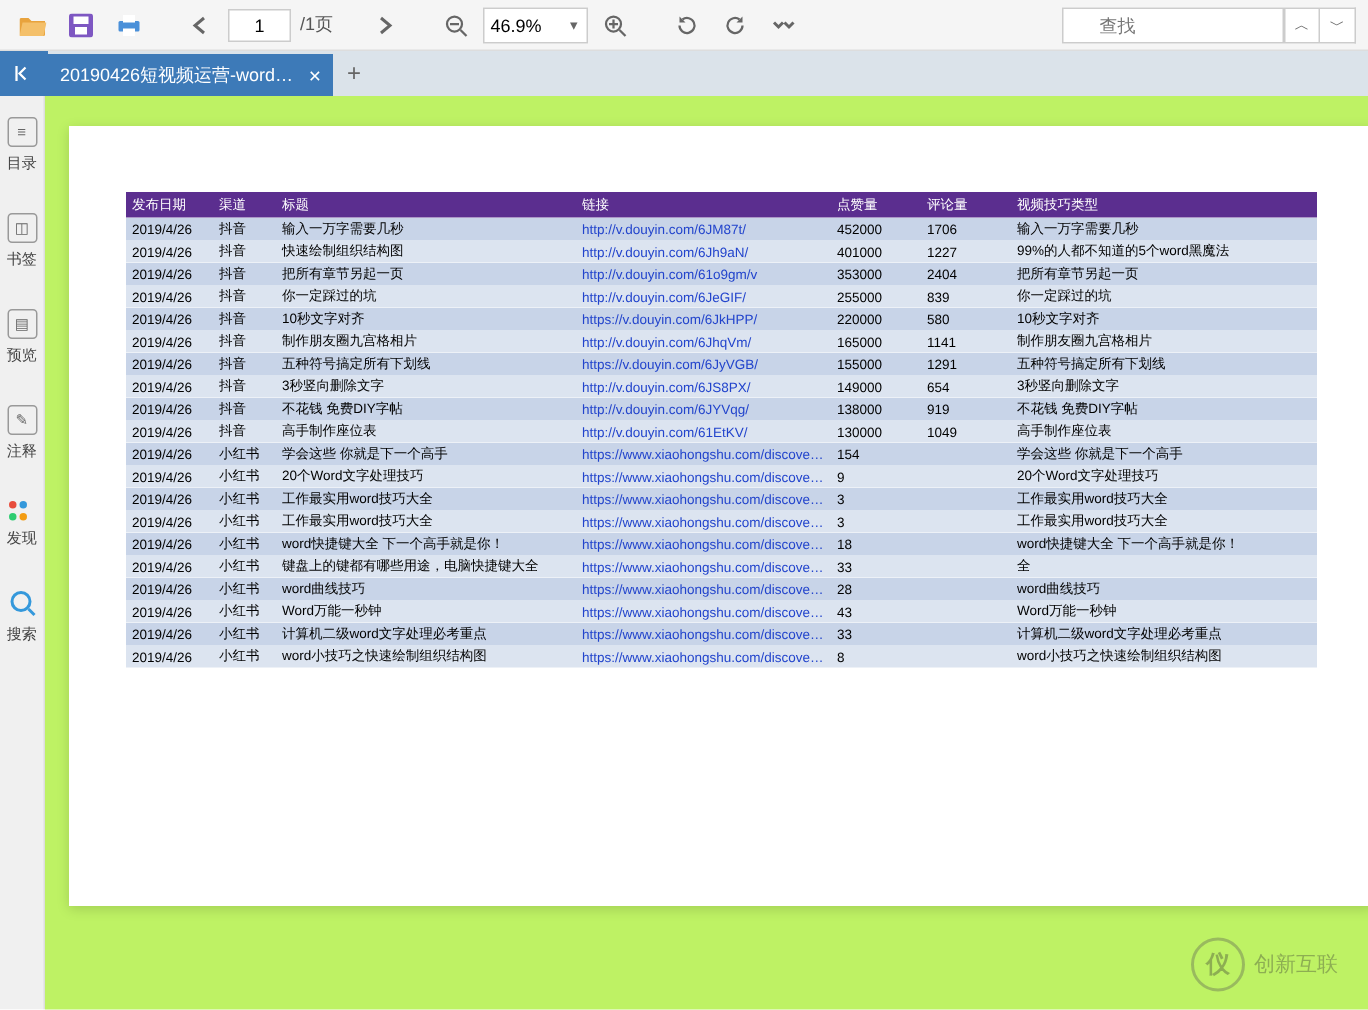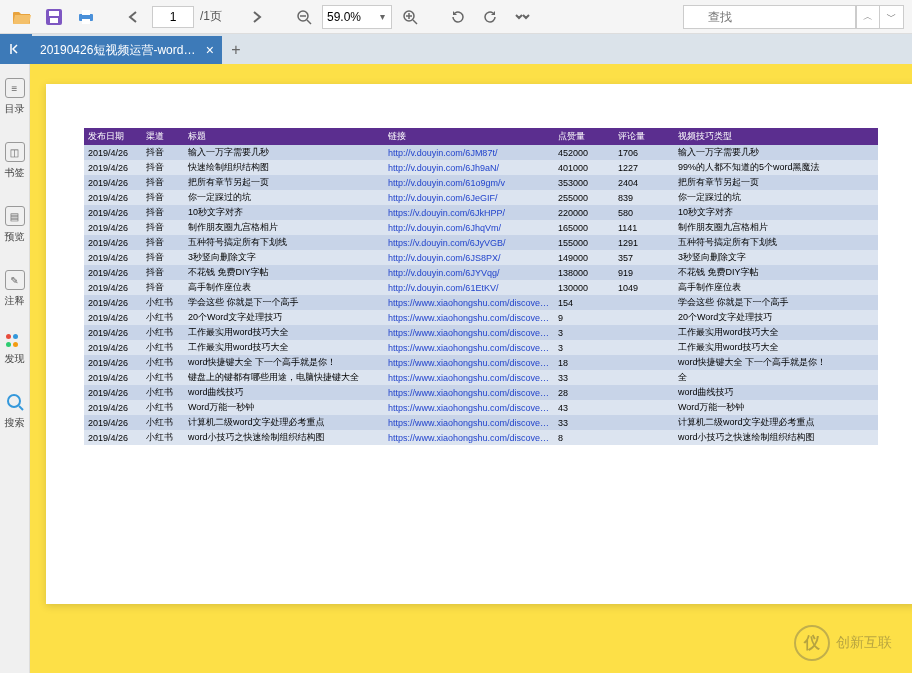--- a/index.html
+++ b/index.html
@@ -6,21 +6,21 @@
     body { font-family: "Microsoft YaHei", Arial, sans-serif; font-size: 11px; background: #fff; overflow: hidden; width: 912px; height: 673px; position: relative; }
     
     .toolbar { height: 34px; background: #f5f5f5; border-bottom: 1px solid #ddd; display: flex; align-items: center; padding: 0 8px; gap: 4px; }
     .tb-btn { width: 28px; height: 28px; display: flex; align-items: center; justify-content: center; cursor: pointer; border-radius: 3px; }
     .tb-sep { width: 12px; }
     .page-input { width: 42px; height: 22px; border: 1px solid #ccc; text-align: center; font-size: 12px; }
     .page-total { font-size: 12px; color: #555; margin-left: 2px; }
     .zoom-select { width: 70px; height: 24px; border: 1px solid #ccc; font-size: 12px; padding: 0 4px; background: #fff; position: relative; display: flex; align-items: center; }
     .zoom-select::after { content: "▾"; position: absolute; right: 6px; color: #666; font-size: 10px; }
     .search-box { margin-left: auto; display: flex; align-items: center; }
-    .search-input { width: 173px; height: 24px; border: 1px solid #ccc; padding: 0 18px 0 24px; font-size: 12px; position: relative; }
+    .search-input { width: 148px; height: 24px; border: 1px solid #ccc; padding: 0 18px 0 24px; font-size: 12px; position: relative; }
     .search-wrap { position: relative; }
     .search-wrap .sicon { position: absolute; left: 6px; top: 50%; transform: translateY(-50%); color: #999; }
     .nav-btn { width: 24px; height: 24px; border: 1px solid #ccc; background: #fff; display: flex; align-items: center; justify-content: center; cursor: pointer; font-size: 10px; color: #666; }
     .nav-btn + .nav-btn { border-left: none; }
     
     .tabbar { height: 30px; background: #dbe3ea; display: flex; align-items: flex-end; }
     .tab-collapse { width: 32px; height: 30px; background: #3d7ab8; display: flex; align-items: center; justify-content: center; color: #fff; cursor: pointer; }
     .tab { height: 28px; background: #3d7ab8; color: #fff; display: flex; align-items: center; padding: 0 8px; font-size: 12px; max-width: 190px; cursor: pointer; }
     .tab-label { overflow: hidden; text-overflow: ellipsis; white-space: nowrap; flex: 1; }
     .tab-close { margin-left: 6px; font-size: 14px; cursor: pointer; }
@@ -29,21 +29,21 @@
     .main-area { display: flex; height: calc(673px - 64px); }
     .sidebar { width: 30px; background: #f0f0f0; border-right: 1px solid #ddd; display: flex; flex-direction: column; align-items: center; padding-top: 10px; gap: 18px; }
     .side-item { display: flex; flex-direction: column; align-items: center; gap: 4px; cursor: pointer; padding: 4px 2px; width: 100%; }
     .side-item .sicon { width: 20px; height: 20px; border: 1px solid #999; border-radius: 3px; display: flex; align-items: center; justify-content: center; font-size: 10px; color: #666; }
     .side-item .dots { width: 18px; height: 14px; display: flex; flex-wrap: wrap; gap: 2px; }
     .side-item .dot { width: 5px; height: 5px; border-radius: 50%; }
     .d1 { background: #e74c3c; } .d2 { background: #3498db; } .d3 { background: #2ecc71; } .d4 { background: #f39c12; }
     .side-label { font-size: 10px; color: #444; writing-mode: horizontal-tb; }
     .side-search .sicon { border: none; }
     
-    .doc-viewport { flex: 1; background: #fde047; overflow: auto; padding: 20px 16px; position: relative; }
+    .doc-viewport { flex: 1; background: #bef264; overflow: auto; padding: 20px 16px; position: relative; }
     .page { background: #fff; width: 870px; min-height: 520px; margin: 0 auto; box-shadow: 0 2px 8px rgba(0,0,0,0.15); padding: 44px 38px 40px 38px; position: relative; }
     
     table { border-collapse: collapse; width: 100%; font-size: 9px; table-layout: fixed; }
     th { background: #5b2e8f; color: #fff; padding: 2px 4px; text-align: left; font-weight: normal; height: 14px; overflow: hidden; white-space: nowrap; }
     td { padding: 1px 4px; height: 13px; overflow: hidden; white-space: nowrap; text-overflow: ellipsis; }
     tbody tr { background: #c8d4e8; }
     tbody tr:nth-child(even) { background: #dce4f0; }
     td.link { color: #2244cc; }
     
     .watermark { position: absolute; right: 20px; bottom: 12px; opacity: 0.35; display: flex; align-items: center; gap: 6px; color: #333; font-size: 14px; pointer-events: none; }
@@ -91,21 +91,21 @@
   </div>
   <div class="tb-sep"></div>
   <div class="tb-btn">
     <svg width="16" height="16">
         <circle cx="7" cy="7" r="5" stroke="#666" stroke-width="1.5" fill="none"></circle>
         <line x1="11" y1="11" x2="15" y2="15" stroke="#666" stroke-width="1.5"></line>
         <line x1="4" y1="7" x2="10" y2="7" stroke="#666" stroke-width="1.5"></line>
       </svg>
   </div>
   <div class="zoom-select">
-      <span>59.0%</span>
+      <span>46.9%</span>
     </div>
   <div class="tb-btn">
     <svg width="16" height="16">
         <circle cx="7" cy="7" r="5" stroke="#666" stroke-width="1.5" fill="none"></circle>
         <line x1="11" y1="11" x2="15" y2="15" stroke="#666" stroke-width="1.5"></line>
         <line x1="4" y1="7" x2="10" y2="7" stroke="#666" stroke-width="1.5"></line>
         <line x1="7" y1="4" x2="7" y2="10" stroke="#666" stroke-width="1.5"></line>
       </svg>
   </div>
   <div class="tb-sep"></div>
@@ -281,21 +281,21 @@
               <td>155000</td>
               <td>1291</td>
               <td>五种符号搞定所有下划线</td>
             </tr>
             <tr>
               <td>2019/4/26</td>
               <td>抖音</td>
               <td>3秒竖向删除文字</td>
               <td class="link">http://v.douyin.com/6JS8PX/</td>
               <td>149000</td>
-              <td>357</td>
+              <td>654</td>
               <td>3秒竖向删除文字</td>
             </tr>
             <tr>
               <td>2019/4/26</td>
               <td>抖音</td>
               <td>不花钱 免费DIY字帖</td>
               <td class="link">http://v.douyin.com/6JYVqg/</td>
               <td>138000</td>
               <td>919</td>
               <td>不花钱 免费DIY字帖</td>

